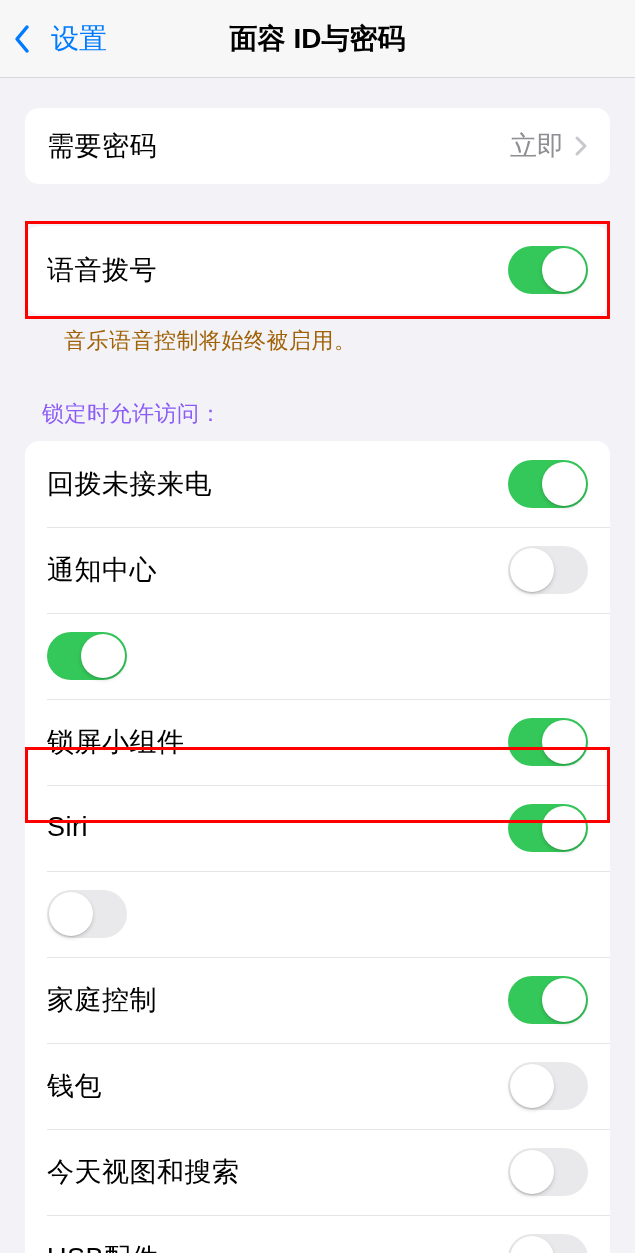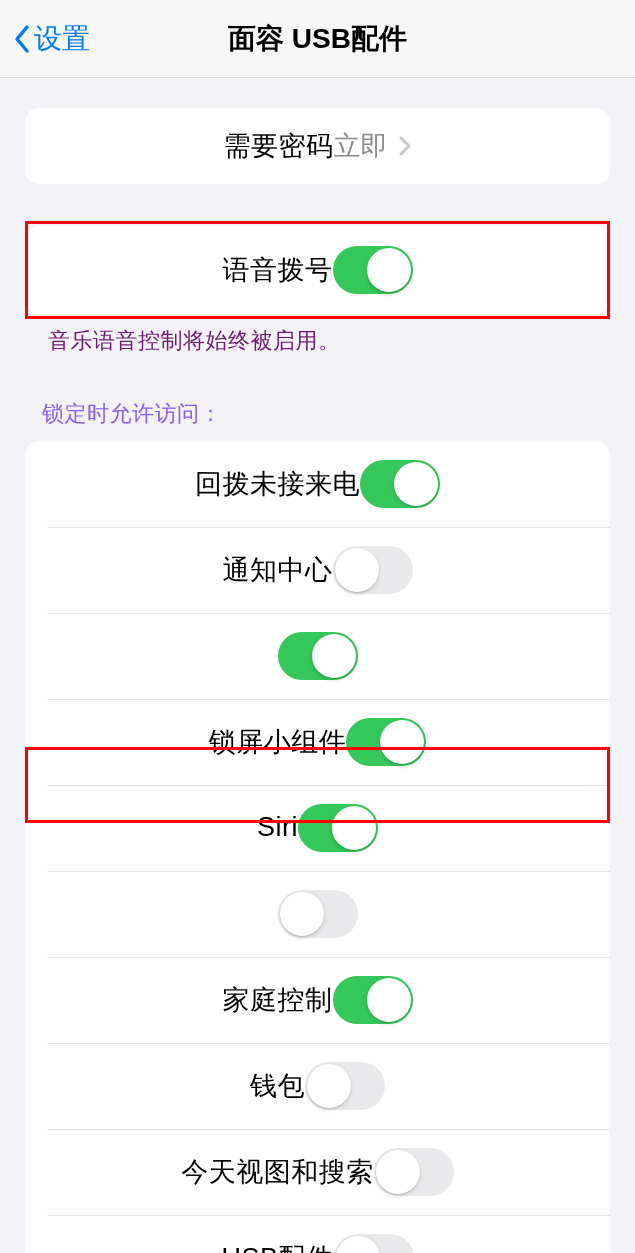--- a/index.html
+++ b/index.html
@@ -22,21 +22,21 @@
       align-items: center;
       padding: 0 12px;
       border-bottom: 1px solid #d8d8dc;
       position: relative;
     }
     .back-button {
       display: flex;
       align-items: center;
       color: #007aff;
       font-size: 28px;
-      gap: 2px;
+      gap: 19px;
     }
     .back-chevron {
       width: 20px;
       height: 32px;
       display: flex;
       align-items: center;
       justify-content: center;
     }
     .back-chevron svg {
       width: 18px;
@@ -54,21 +54,21 @@
       padding-top: 30px;
     }
     .group {
       background: #fff;
       border-radius: 14px;
       margin: 0 25px;
     }
     .row {
       display: flex;
       align-items: center;
-      justify-content: center;
+      justify-content: space-between;
       padding: 19px 22px;
       min-height: 76px;
       position: relative;
     }
     .row + .row::before {
       content: "";
       position: absolute;
       top: 0;
       left: 22px;
       right: 0;
@@ -120,22 +120,22 @@
       box-shadow: 0 2px 4px rgba(0,0,0,0.15), 0 1px 1px rgba(0,0,0,0.1);
     }
     .toggle.on .toggle-knob {
       right: 2px;
     }
     .toggle.off .toggle-knob {
       left: 2px;
     }
     .footer-text {
       font-size: 22px;
-      color: #701a75;
-      padding: 12px 42px 0 48px;
+      color: #a16207;
+      padding: 12px 42px 0 64px;
       line-height: 1.4;
       letter-spacing: 0.5px;
     }
     .header-text {
       font-size: 22px;
       color: #8b5cf6;
       padding: 0 42px 12px 42px;
       letter-spacing: 0.5px;
     }
     .spacer {
@@ -153,21 +153,21 @@
 
 <div class="nav-bar">
   <div class="back-button">
     <span class="back-chevron">
       <svg viewBox="0 0 18 30" fill="none" stroke="#007aff" stroke-width="3.5" stroke-linecap="round" stroke-linejoin="round">
         <polyline points="14,3 4,15 14,27"></polyline>
       </svg>
     </span>
     <span>设置</span>
   </div>
-  <div class="nav-title">面容 USB配件</div>
+  <div class="nav-title">面容 ID与密码</div>
 </div>
 
 <div class="content">
 
   <div class="group">
     <div class="row">
       <span class="row-label">需要密码</span>
       <div class="row-right">
         <span class="row-value">立即</span>
         <span class="chevron-right">

